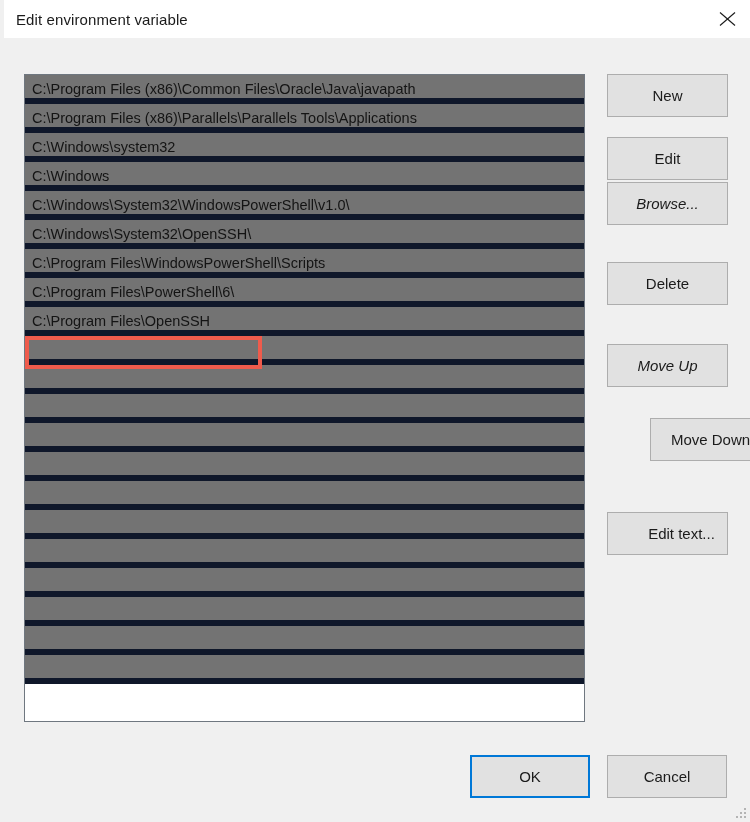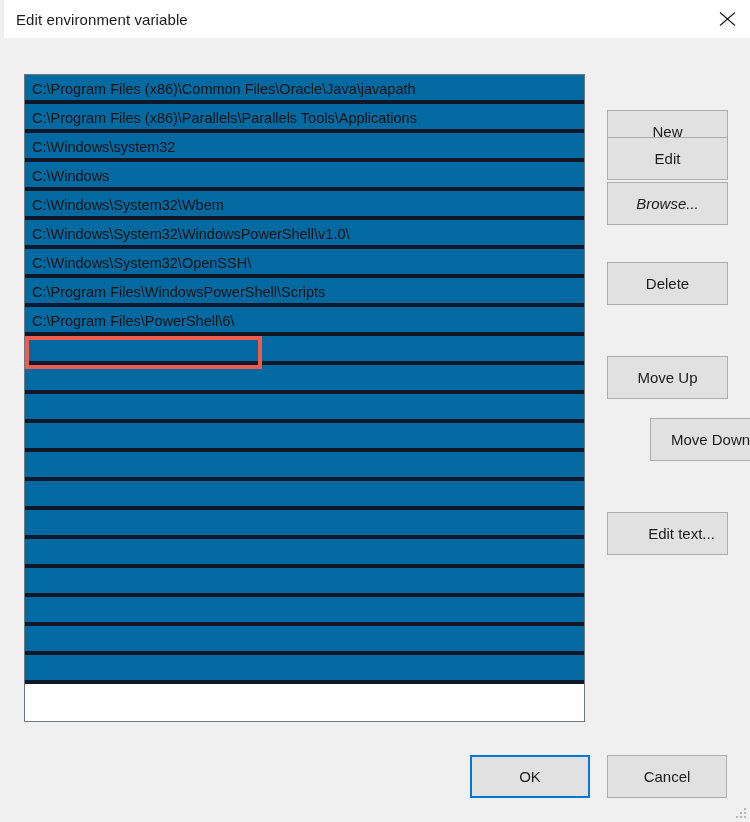--- a/index.html
+++ b/index.html
@@ -60,27 +60,27 @@
     background: #ffffff;
     border: 1px solid #6f7780;
     box-sizing: border-box;
     overflow: hidden;
   }
   .list-row {
     position: relative;
     height: 29px;
     line-height: 29px;
     box-sizing: border-box;
-    border-bottom: 4px solid #0f172a;
+    border-bottom: 6px solid #0f172a;
     padding-left: 7px;
     white-space: nowrap;
     overflow: hidden;
     font-size: 14.5px;
     color: #141414;
-    background: #0369a1;
+    background: #737373;
   }
   .list-row.empty {
     color: transparent;
   }
 
   
   #annotation-highlight {
     position: absolute;
     left: 25px;
     top: 336px;
@@ -120,25 +120,25 @@
   }
   #ok-button {
     left: 470px;
     border: 2px solid #0078d7;
     line-height: 39px;
   }
   #cancel-button {
     left: 607px;
   }
 
-  #btn-new        { top: 74px; margin-top: 36px; }
+  #btn-new        { top: 74px; }
   #btn-edit       { top: 137px; }
   #btn-browse     { top: 182px; font-style: italic; }
   #btn-delete     { top: 262px; }
-  #btn-move-up    { top: 356px; }
+  #btn-move-up    { top: 344px; font-style: italic; }
   #btn-move-down  { top: 418px; margin-left: 43px; }
   #btn-edit-text  { top: 512px; padding-left: 28px; }
 
   
   #resize-grip {
     position: absolute;
     right: 3px;
     bottom: 3px;
     width: 12px;
     height: 12px;
@@ -164,25 +164,25 @@
       </svg>
     </span>
   </div>
 </div>
 
 <div id="list-box">
     <div class="list-row">C:\Program Files (x86)\Common Files\Oracle\Java\javapath</div>
     <div class="list-row">C:\Program Files (x86)\Parallels\Parallels Tools\Applications</div>
     <div class="list-row">C:\Windows\system32</div>
     <div class="list-row">C:\Windows</div>
-    <div class="list-row">C:\Windows\System32\Wbem</div>
     <div class="list-row">C:\Windows\System32\WindowsPowerShell\v1.0\</div>
     <div class="list-row">C:\Windows\System32\OpenSSH\</div>
     <div class="list-row">C:\Program Files\WindowsPowerShell\Scripts</div>
     <div class="list-row">C:\Program Files\PowerShell\6\</div>
+    <div class="list-row">C:\Program Files\OpenSSH</div>
     <div class="list-row empty"></div>
     <div class="list-row empty"></div>
     <div class="list-row empty"></div>
     <div class="list-row empty"></div>
     <div class="list-row empty"></div>
     <div class="list-row empty"></div>
     <div class="list-row empty"></div>
     <div class="list-row empty"></div>
     <div class="list-row empty"></div>
     <div class="list-row empty"></div>

